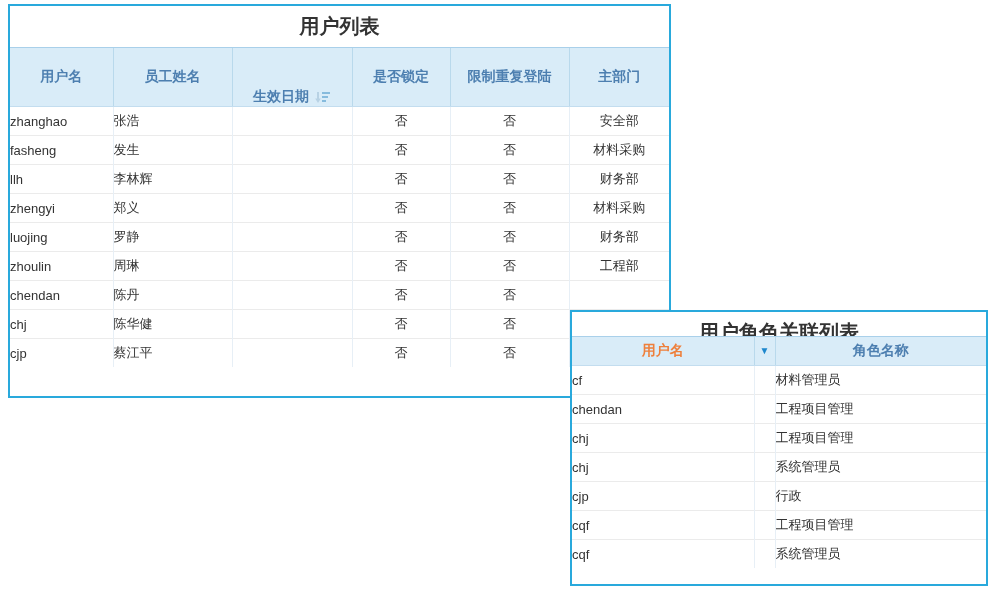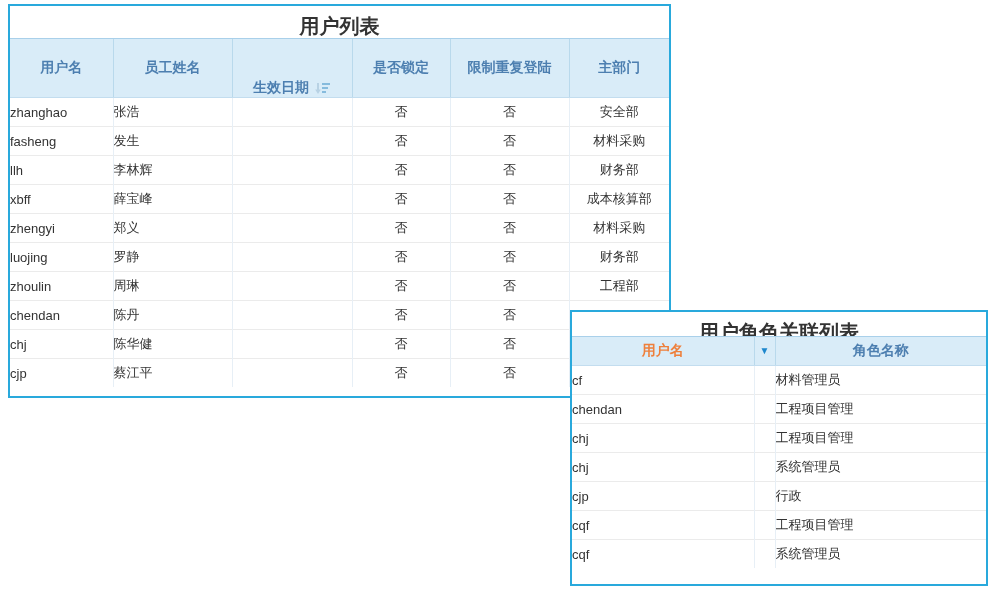--- a/index.html
+++ b/index.html
@@ -9,21 +9,21 @@
     overflow:hidden;
   }
   .panel{
     position:absolute;box-sizing:border-box;background:#fff;
     border:2px solid #29a9dc;overflow:hidden;
   }
   #panel-users{left:8px;top:4px;width:663px;height:394px;z-index:1;}
   #panel-roles{left:570px;top:310px;width:418px;height:276px;z-index:2;}
   .panel-title{
     text-align:center;font-weight:bold;font-size:20px;color:#333;
-    height:32px;line-height:41px;white-space:nowrap;overflow:hidden;
+    height:41px;line-height:41px;white-space:nowrap;overflow:hidden;
   }
   #panel-roles .panel-title{height:24px;line-height:40px;}
   table.grid{border-collapse:collapse;table-layout:fixed;width:100%;}
   table.grid th{
     background:#d9ecf8;color:#4d7fb0;font-weight:bold;font-size:14px;
     height:28px;padding:0;text-align:center;
     border-top:1px solid #a9d0ea;border-bottom:1px solid #c3ddef;
     border-left:1px solid #b9d9ec;white-space:nowrap;overflow:hidden;
   }
   table.grid th:first-child{border-left:none;}
@@ -106,30 +106,20 @@
         <td class="l">llh</td>
         <td class="l">李林辉</td>
         <td class="date">
             <div class="patch"></div>
           </td>
         <td class="c">否</td>
         <td class="c">否</td>
         <td class="c">财务部</td>
       </tr>
       <tr>
-        <td class="l">xbff</td>
-        <td class="l">薛宝峰</td>
-        <td class="date">
-            <div class="patch"></div>
-          </td>
-        <td class="c">否</td>
-        <td class="c">否</td>
-        <td class="c">成本核算部</td>
-      </tr>
-      <tr>
         <td class="l">zhengyi</td>
         <td class="l">郑义</td>
         <td class="date">
             <div class="patch"></div>
           </td>
         <td class="c">否</td>
         <td class="c">否</td>
         <td class="c">材料采购</td>
       </tr>
       <tr>

